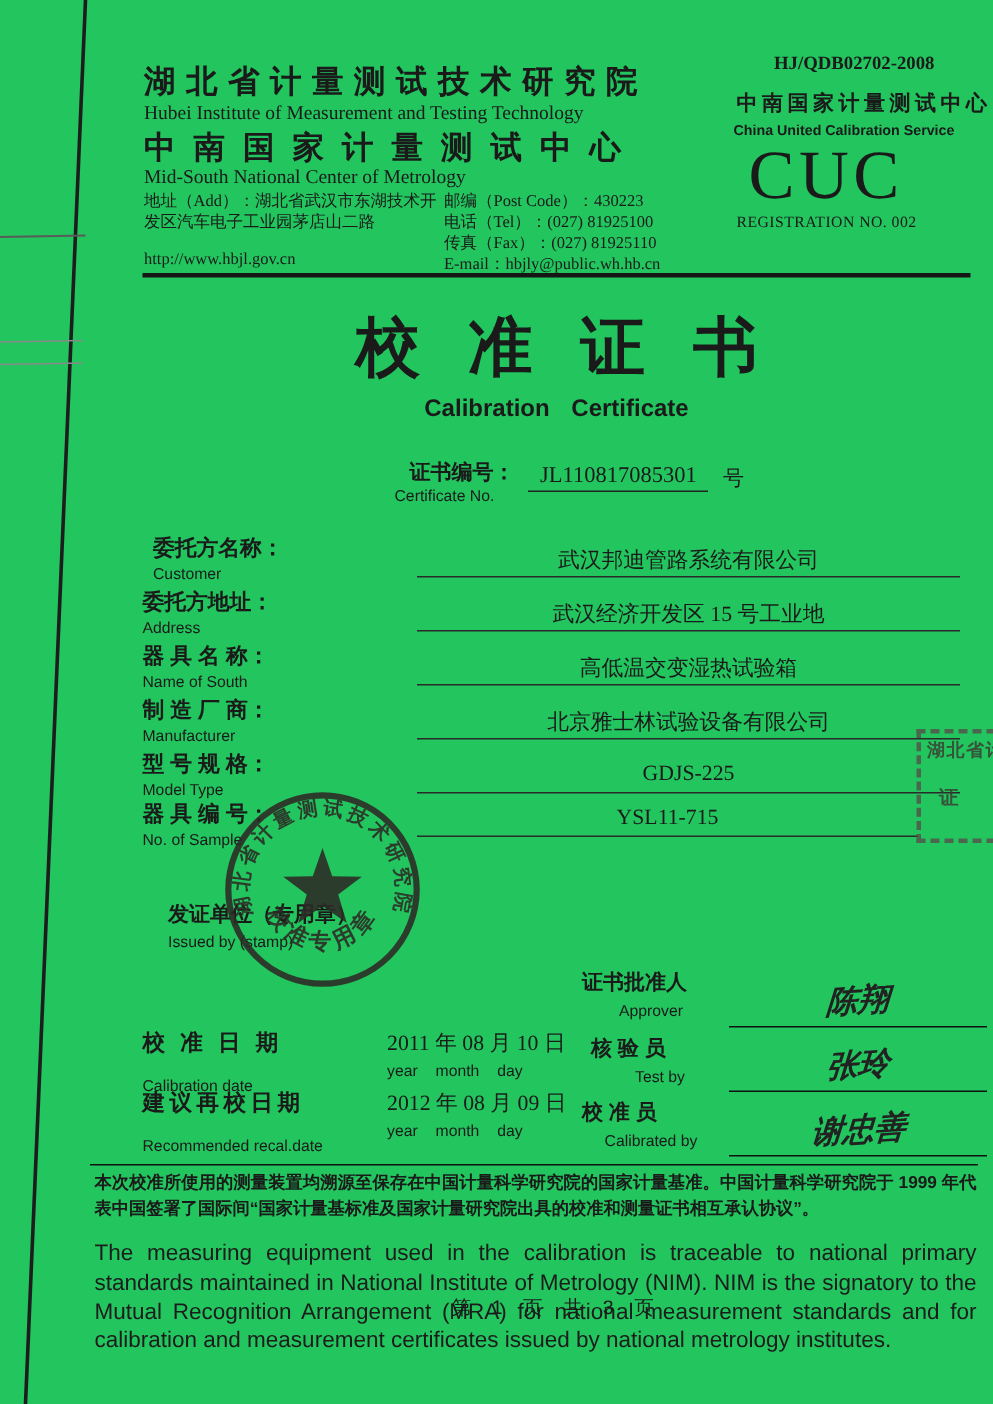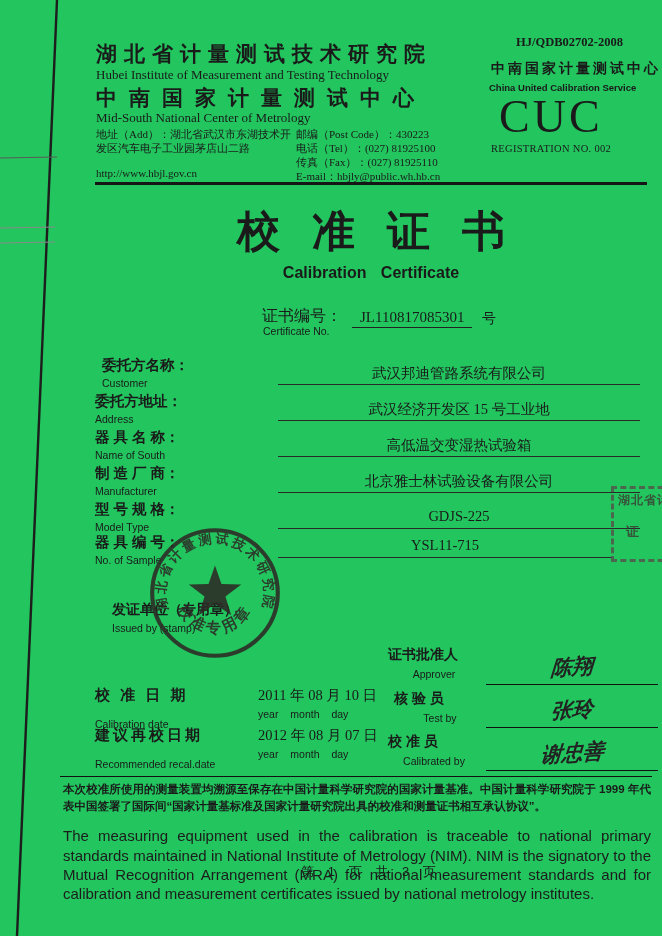--- a/index.html
+++ b/index.html
@@ -32,21 +32,21 @@
   .dbl-rule { left:95px; top:182px; width:552px; height:2.5px;
               border-top:2.5px solid #161616; border-bottom:1.5px solid #161616; }
 
   
   .title-zh { left:95px; top:203px; width:552px; text-align:center;
               font-size:43px; font-weight:700; letter-spacing:32px; text-indent:32px; white-space:nowrap; }
   .title-en { left:95px; top:264px; width:552px; text-align:center;
               font-size:16px; font-weight:700; word-spacing:10px; }
 
   
-  .certno-zh  { left:262px; top:306px; font-size:16px; font-weight:400; }
+  .certno-zh  { left:273px; top:306px; font-size:14px; font-weight:700; }
   .certno-en  { left:263px; top:325px; font-size:10.5px; }
   .certno-val { left:352px; top:309px; font-size:15px; padding:0 8px 1px 8px;
                 border-bottom:1.5px solid #222; }
   .certno-suf { left:482px; top:310px; font-size:14px; }
 
   
   .f-zh  { font-size:14.5px; font-weight:600; white-space:nowrap; }
   .f-en  { font-size:10.5px; margin-top:2px; }
   .f-val { border-bottom:1.3px solid #2a2a2a; text-align:center;
            font-family:"Liberation Serif", serif; font-size:14.5px; padding-top:6px; height:27px; }
@@ -217,21 +217,21 @@
   <div class="abs" style="left:258px; top:686px;">
     <div class="d-val">2011 年 08 月 10 日</div>
     <div class="d-sub">year  month  day</div>
   </div>
 
   <div class="abs" style="left:95px; top:726px;">
     <div class="d-zh">建议再校日期</div>
     <div class="d-en">Recommended recal.date</div>
   </div>
   <div class="abs" style="left:258px; top:726px;">
-    <div class="d-val">2012 年 08 月 07 日</div>
+    <div class="d-val">2012 年 08 月 09 日</div>
     <div class="d-sub">year  month  day</div>
   </div>
 
   <div class="abs foot-rule"></div>
   <div class="abs foot">
     <div class="foot-zh">本次校准所使用的测量装置均溯源至保存在中国计量科学研究院的国家计量基准。中国计量科学研究院于 1999 年代表中国签署了国际间“国家计量基标准及国家计量研究院出具的校准和测量证书相互承认协议”。</div>
     <div class="foot-en">The measuring equipment used in the calibration is traceable to national primary standards maintained in National Institute of Metrology (NIM). NIM is the signatory to the Mutual Recognition Arrangement (MRA) for national measurement standards and for calibration and measurement certificates issued by national metrology institutes.</div>
   </div>
   <div class="abs pageno">第 1 页 共 3 页</div>
 

